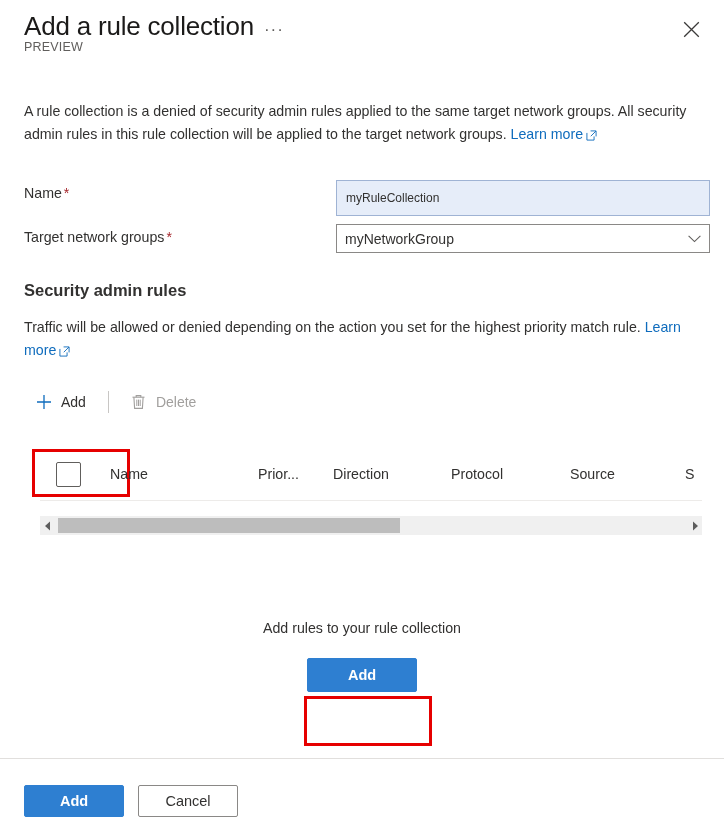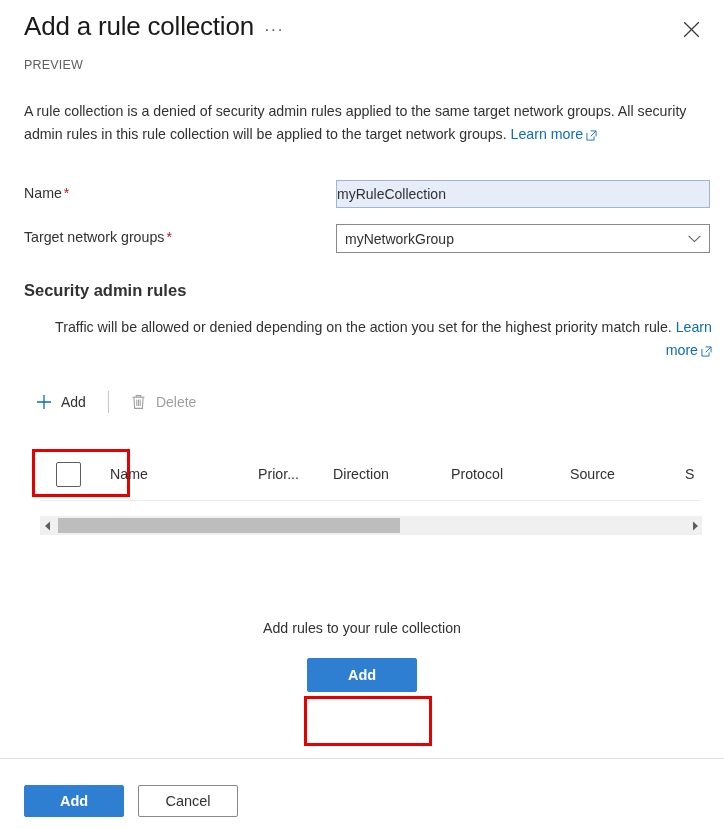--- a/index.html
+++ b/index.html
@@ -43,21 +43,21 @@
     color: #605e5c;
     line-height: 12px;
     letter-spacing: 1px;
     cursor: pointer;
     padding: 2px 4px;
     position: relative;
     top: -4px;
   }
   .preview-tag {
     position: absolute;
-    top: 58px;
+    top: 40px;
     left: 24px;
     font-size: 12.5px;
     color: #605e5c;
     letter-spacing: 0.2px;
   }
   .close-btn {
     position: absolute;
     top: 14px;
     right: 18px;
     width: 30px;
@@ -119,28 +119,28 @@
   }
   .req {
     color: #a4262c;
     margin-left: 2px;
   }
 
   .text-input {
     position: absolute;
     left: 312px;
     width: 374px;
-    height: 28px;
+    height: 36px;
     box-sizing: border-box;
     border: 1px solid #8a8886;
     background: #ffffff;
     font-family: "Liberation Sans", sans-serif;
-    font-size: 14px;
-    color: #323130;
-    padding: 0 0;
+    font-size: 12px;
+    color: #323130;
+    padding: 0 9px;
     outline: none;
     border-radius: 0;
   }
   .text-input.focused {
     background: #e6edf9;
     border-color: #9fb3d4;
   }
 
   .select-wrap {
     position: absolute;
@@ -181,21 +181,20 @@
     color: #323130;
   }
   .section-desc {
     position: absolute;
     left: 24px;
     top: 244px;
     width: 688px;
     font-size: 14.2px;
     line-height: 23px;
     color: #323130;
-    text-align: right;
   }
 
   
   .cmdbar {
     position: absolute;
     left: 24px;
     top: 306px;
     height: 48px;
     display: flex;
     align-items: center;

